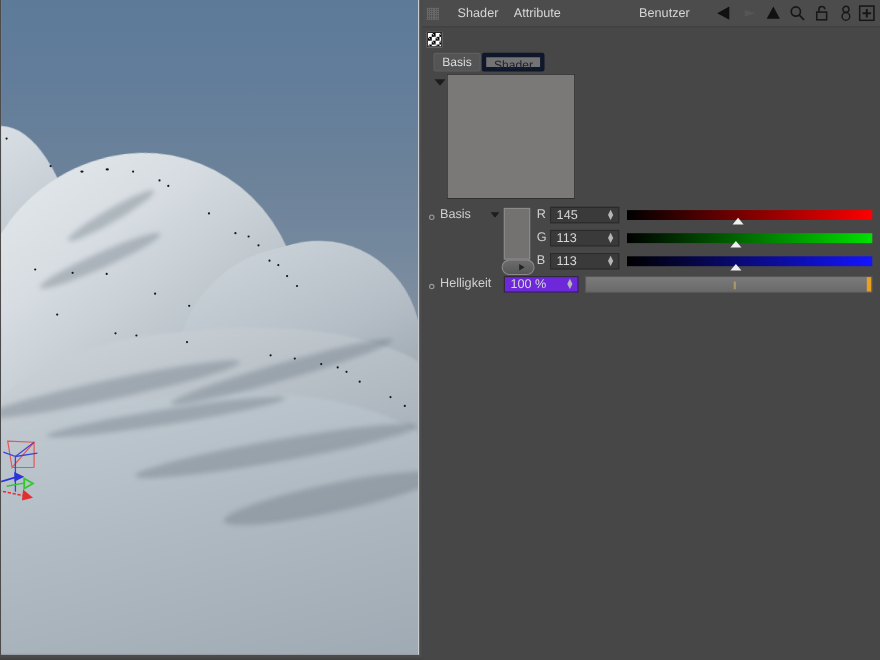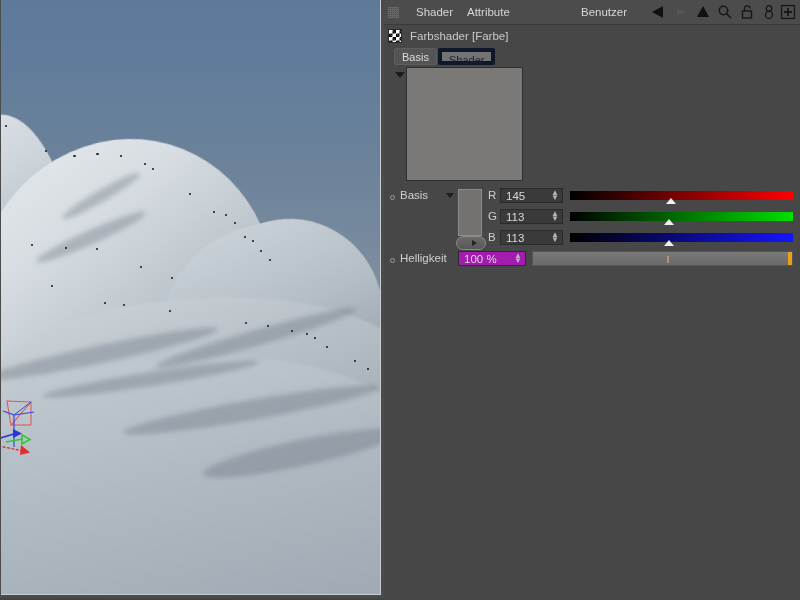--- a/index.html
+++ b/index.html
@@ -249,21 +249,21 @@
   #track-b .track { background: linear-gradient(to right,#000000,#1414ff); }
   .slider .marker {
     position: absolute; top: 7px;
     width: 0; height: 0;
     border-left: 5px solid transparent; border-right: 5px solid transparent;
     border-bottom: 6px solid #efefef;
   }
   
   #bright-field {
     position: absolute; left: 74px; top: 0px; width: 68px; height: 15px;
-    background: #a21caf; border: 1px solid #2b2b2b; box-sizing: border-box;
+    background: #6d28d9; border: 1px solid #2b2b2b; box-sizing: border-box;
   }
   #bright-field .val {
     position: absolute; left: 5px; top: 0; height: 13px; line-height: 14px;
     font-size: 11.5px; color: #d8d8d8;
   }
   #bright-slider {
     position: absolute; left: 148px; top: 0px; width: 261px; height: 15px;
     background: #6e6e6e; border: 1px solid #565656; box-sizing: border-box;
   }
   #bright-fill {
@@ -407,21 +407,20 @@
         <svg width="15" height="15" viewBox="0 0 15 15">
           <rect x="1" y="1" width="13" height="13" fill="none" stroke="#171717" stroke-width="1.4"></rect>
           <line x1="7.5" y1="3.6" x2="7.5" y2="11.4" stroke="#171717" stroke-width="1.8"></line>
           <line x1="3.6" y1="7.5" x2="11.4" y2="7.5" stroke="#171717" stroke-width="1.8"></line>
         </svg>
       </div>
     </div>
 
     <div id="obj-header">
       <div id="obj-icon"></div>
-      <div id="obj-title">Farbshader [Farbe]</div>
     </div>
 
     <div id="subtabs">
       <div class="subtab" id="subtab-basis">Basis</div>
       <div class="subtab" id="subtab-shader">Shader</div>
     </div>
 
     <div id="preview-region">
       <div id="preview-arrow"></div>
       <div id="preview-box"></div>

